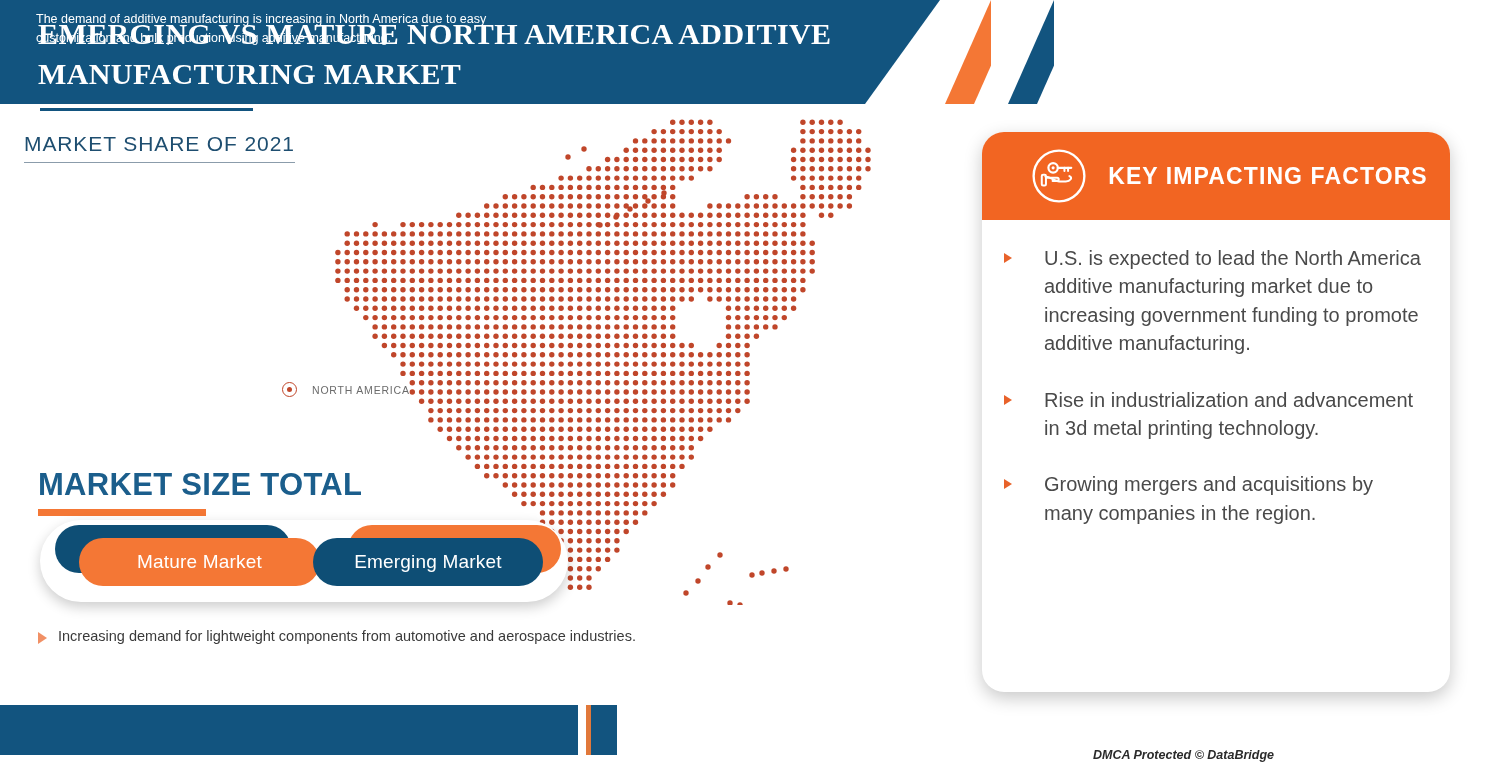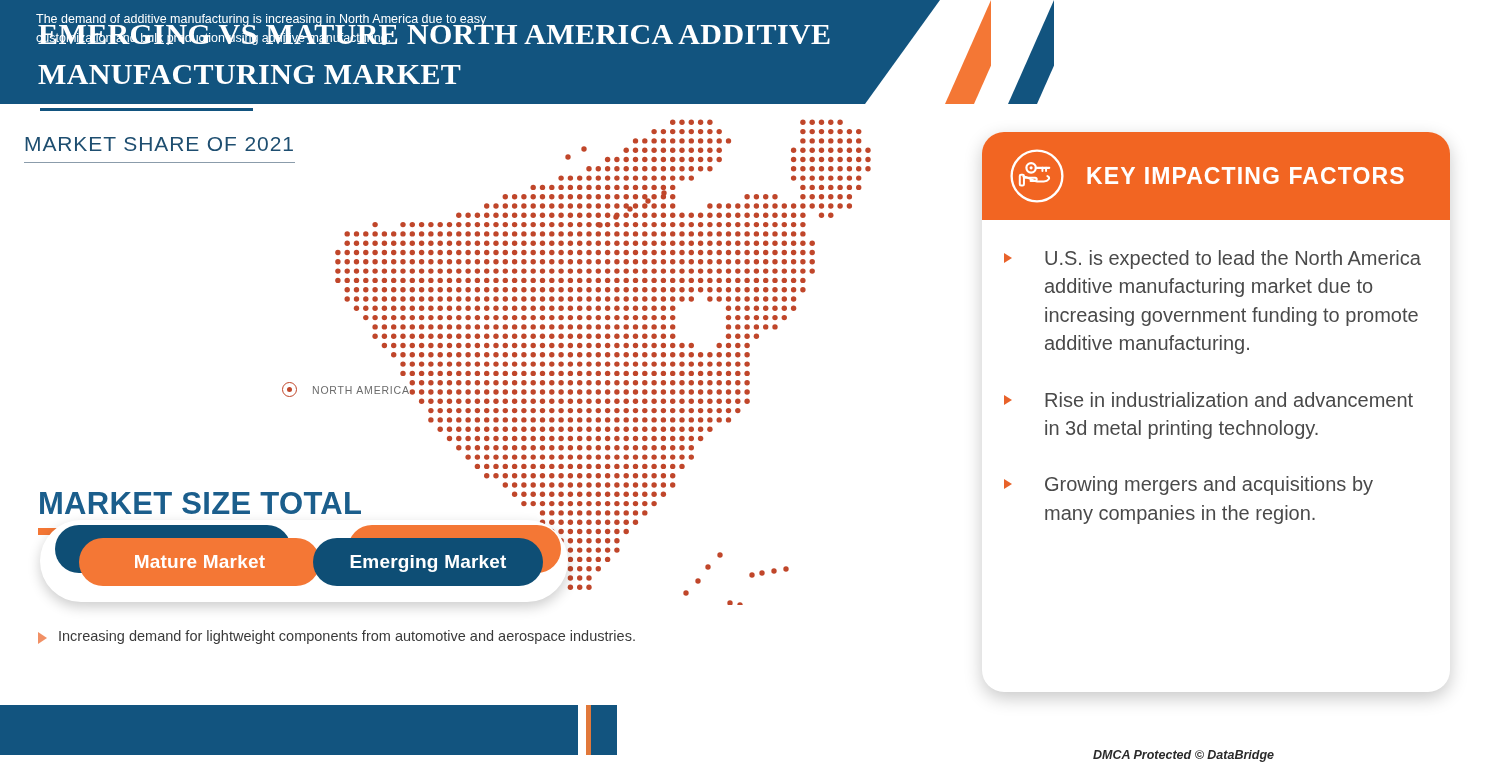--- a/index.html
+++ b/index.html
@@ -46,40 +46,40 @@
     position:absolute;left:282px;top:382px;display:flex;align-items:center;gap:15px;
   }
   .legend-ring{
     width:13px;height:13px;border-radius:50%;border:1.6px solid #C0462A;
     display:flex;align-items:center;justify-content:center;
   }
   .legend-ring i{width:5px;height:5px;border-radius:50%;background:#C0462A;display:block;}
   .legend-txt{color:#6b6b6b;font-size:10.5px;letter-spacing:.8px;}
 
   
-  .mst-wrap{position:absolute;left:38px;top:488px;}
+  .mst-wrap{position:absolute;left:38px;top:469px;}
   .mst-title{
     color:#1B5E8C;font-size:31px;font-weight:bold;letter-spacing:.3px;
     text-transform:uppercase;line-height:1;
   }
   .mst-rule{width:168px;height:7px;background:#F47735;margin-top:9px;}
 
   
   .pills{
     position:absolute;left:40px;top:520px;width:528px;height:82px;
     background:#ffffff;border-radius:41px;
     box-shadow:0 5px 13px rgba(0,0,0,.20);
     display:flex;align-items:center;
   }
   .pill{position:relative;height:48px;}
   .pill .back{position:absolute;height:48px;border-radius:24px;}
   .pill .front{
     position:absolute;height:48px;border-radius:24px;
     display:flex;align-items:center;justify-content:center;
-    color:#ffffff;font-size:19px;letter-spacing:.2px;white-space:nowrap;font-weight:bold;
+    color:#ffffff;font-size:19px;letter-spacing:.2px;white-space:nowrap;
   }
   
   .pill-mature{position:absolute;left:15px;top:15px;width:265px;}
   .pill-mature .back{left:0;top:-10px;width:236px;background:#0E4E75;}
   .pill-mature .front{left:24px;top:3px;width:241px;background:#F47735;}
   
   .pill-emerging{position:absolute;left:273px;top:15px;width:250px;}
   .pill-emerging .back{left:35px;top:-10px;width:213px;background:#F47735;}
   .pill-emerging .front{left:0;top:3px;width:230px;background:#0E4E75;}
 
@@ -107,21 +107,21 @@
   .banner-orange{position:absolute;left:586px;top:705px;width:5px;height:50px;background:#E1783A;}
   .banner-blue{position:absolute;left:591px;top:705px;width:26px;height:50px;background:#12547F;}
 
   
   .kf{
     position:absolute;left:982px;top:132px;width:468px;height:560px;
     background:#ffffff;border-radius:22px;
     box-shadow:0 6px 18px rgba(0,0,0,.22);overflow:hidden;
   }
   .kf-head{
-    height:88px;background:#F26522;display:flex;align-items:center;gap:20px;padding-left:26px;
+    height:88px;background:#F26522;display:flex;align-items:center;gap:20px;padding-left:26px;justify-content:center;
   }
   .kf-icon{flex:0 0 auto;width:58px;height:58px;}
   .kf-title{
     color:#ffffff;font-size:23px;font-weight:bold;letter-spacing:1.1px;text-transform:uppercase;
   }
   .kf-list{padding:24px 26px 0 22px;}
   .kf-item{display:flex;gap:32px;align-items:flex-start;margin-bottom:28px;}
   .tri-solid{
     flex:0 0 auto;margin-top:9px;width:0;height:0;
     border-top:5.5px solid transparent;border-bottom:5.5px solid transparent;

